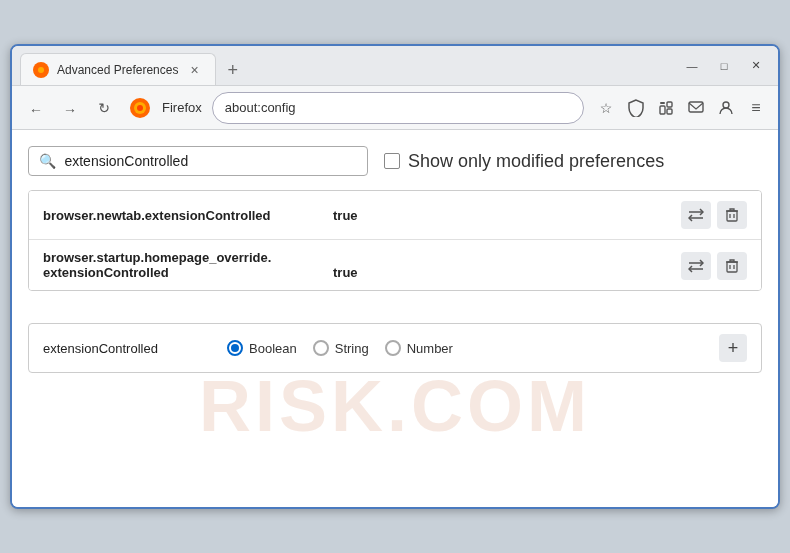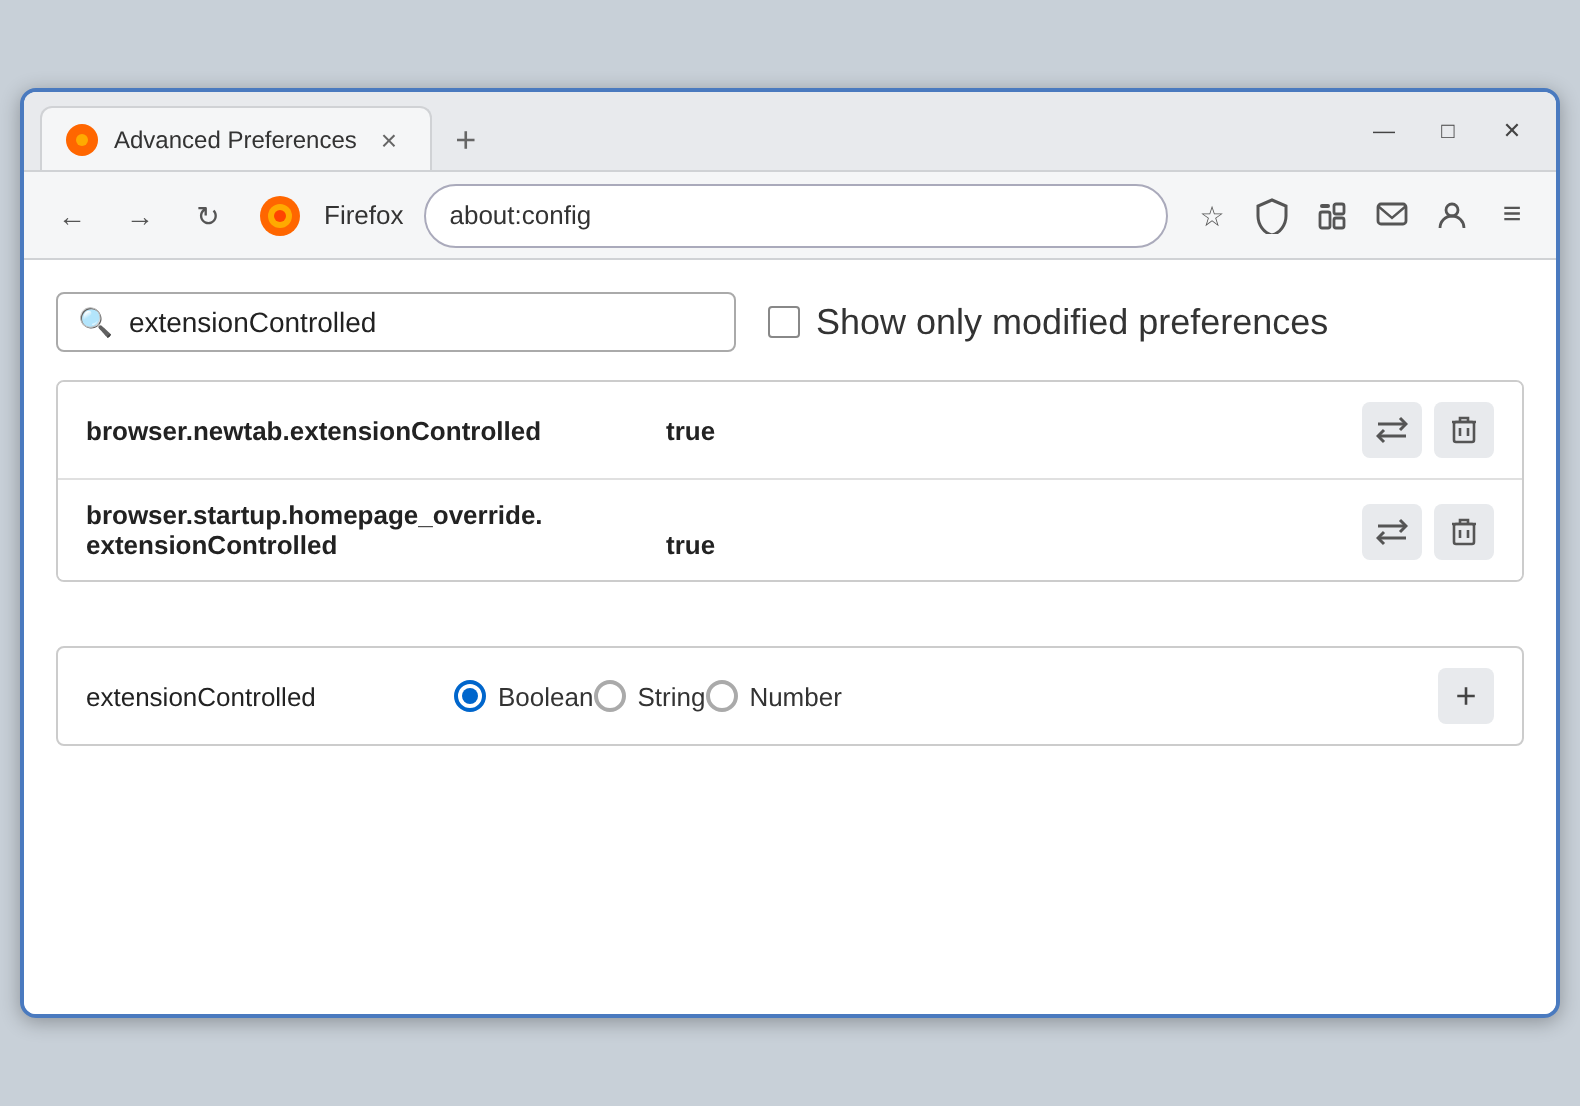--- a/index.html
+++ b/index.html
@@ -292,20 +292,21 @@
       background: #fff;
       gap: 14px;
     }
     .add-pref-name {
       font-size: 13px;
       color: #222;
       min-width: 170px;
     }
     .radio-group {
       display: flex;
+      gap: 16px;
       align-items: center;
       flex: 1;
     }
     .radio-item {
       display: flex;
       align-items: center;
       gap: 6px;
       font-size: 13px;
       color: #333;
       cursor: pointer;
@@ -420,20 +421,21 @@
             <path d="M2 14c0-3.3 2.7-6 6-6s6 2.7 6 6" fill="none" stroke="#555" stroke-width="1.4"></path>
           </svg>
       </div>
       <div class="nav-icon">
         <span style="font-size:16px;">≡</span>
       </div>
     </div>
   </div>
 
   <div class="content">
+    <div class="watermark">RISK.COM</div>
 
     <div class="search-row">
       <div class="search-box">
         <span class="search-icon-inner">🔍</span>
         <input class="search-input-field" type="text" value="extensionControlled" placeholder="extensionControlled" style="">
       </div>
       <label class="checkbox-label">
         <div class="checkbox-box"></div>
         <span>Show only modified preferences</span>
       </label>

